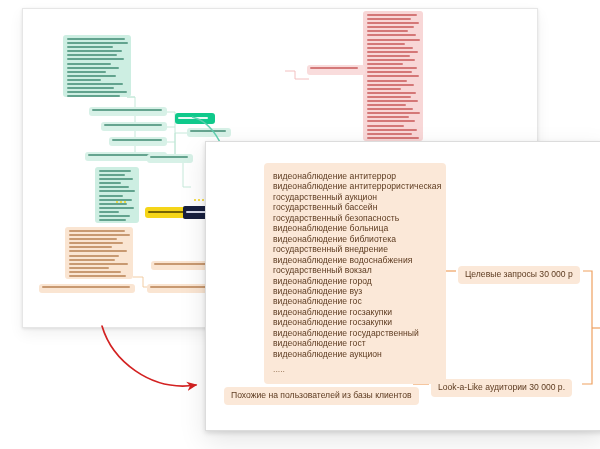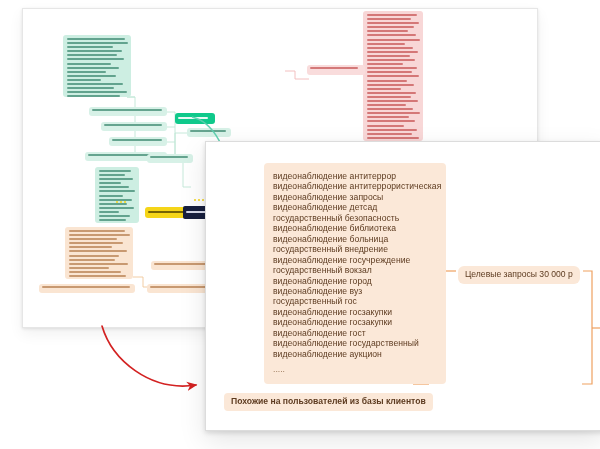--- a/index.html
+++ b/index.html
@@ -115,23 +115,23 @@
   .fgpill {
     position: absolute;
     background: #fbe8d8;
     border-radius: 4px;
     color: #5d3b20;
     font-size: 8.6px;
     line-height: 1;
     padding: 4px 7px 5px 7px;
     white-space: nowrap;
   }
-  #pill-target { left: 252px; top: 124px; border-radius: 6px; }
+  #pill-target { left: 252px; top: 124px; }
   #pill-lal    { left: 225px; top: 237px; }
-  #pill-simusers { left: 18px; top: 251px; font-weight: bold; }
+  #pill-simusers { left: 18px; top: 245px; }
 
   #fg-conn { position: absolute; left:0; top:0; }
 </style>
 </head>
 <body>
 
 <div id="stage">
 
   <div id="bg-card">
     <div id="bg-inner">
@@ -327,37 +327,38 @@
 
         <path d="M386,186 H398"></path>
 
         <path d="M207,242 H223"></path>
       </g>
     </svg>
 
     <div id="kw-box">
       <div class="kw">видеонаблюдение антитеррор</div>
       <div class="kw">видеонаблюдение антитеррористическая</div>
-      <div class="kw">видеонаблюдение запросы</div>
-      <div class="kw">видеонаблюдение детсад</div>
+      <div class="kw">государственный аукцион</div>
+      <div class="kw">государственный бассейн</div>
       <div class="kw">государственный безопасность</div>
+      <div class="kw">видеонаблюдение больница</div>
       <div class="kw">видеонаблюдение библиотека</div>
-      <div class="kw">видеонаблюдение больница</div>
       <div class="kw">государственный внедрение</div>
-      <div class="kw">видеонаблюдение госучреждение</div>
+      <div class="kw">видеонаблюдение водоснабжения</div>
       <div class="kw">государственный вокзал</div>
       <div class="kw">видеонаблюдение город</div>
       <div class="kw">видеонаблюдение вуз</div>
-      <div class="kw">государственный гос</div>
+      <div class="kw">видеонаблюдение гос</div>
       <div class="kw">видеонаблюдение госзакупки</div>
       <div class="kw">видеонаблюдение госзакупки</div>
+      <div class="kw">видеонаблюдение государственный</div>
       <div class="kw">видеонаблюдение гост</div>
-      <div class="kw">видеонаблюдение государственный</div>
       <div class="kw">видеонаблюдение аукцион</div>
       <div class="kw-ellipsis">.....</div>
     </div>
 
     <div class="fgpill" id="pill-target">Целевые запросы 30 000 р</div>
     <div class="fgpill" id="pill-simusers">Похожие на пользователей из базы клиентов</div>
+    <div class="fgpill" id="pill-lal">Look-a-Like аудитории 30 000 р.</div>
 
   </div>
 
 </div>
 
 </body></html>

